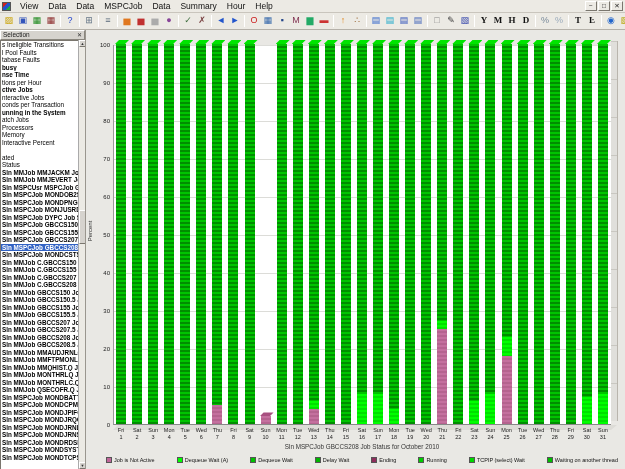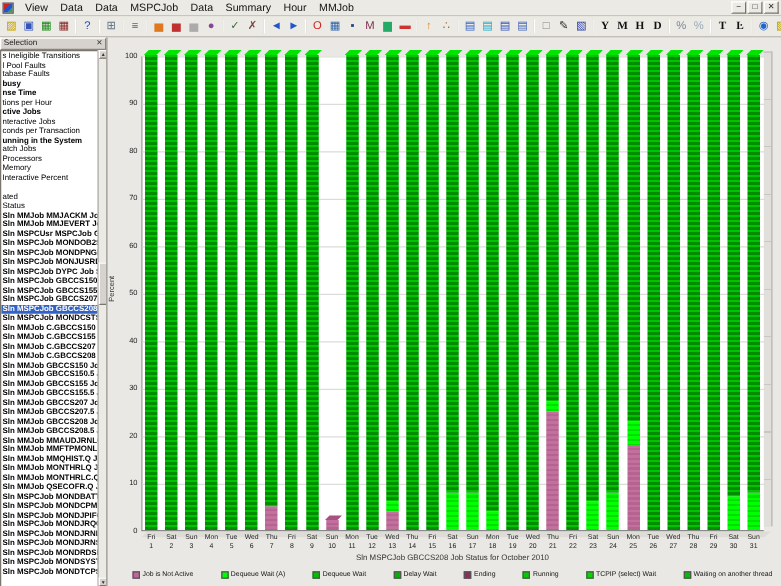--- a/index.html
+++ b/index.html
@@ -78,21 +78,21 @@
   <div class="menubar">
     <div class="appicon"></div>
     <div style="display:flex;">
         <div class="menu-item">View</div>
         <div class="menu-item">Data</div>
         <div class="menu-item">Data</div>
         <div class="menu-item">MSPCJob</div>
         <div class="menu-item">Data</div>
         <div class="menu-item">Summary</div>
         <div class="menu-item">Hour</div>
-        <div class="menu-item">MMJob</div>
+        <div class="menu-item">Help</div>
       </div>
     <div class="winbtns">
         <div class="winbtn">−</div>
         <div class="winbtn">□</div>
         <div class="winbtn">✕</div>
       </div>
   </div>
 
   <div class="toolbar">
       <div class="ticon" style="color: rgb(200, 160, 0);">▨</div>

